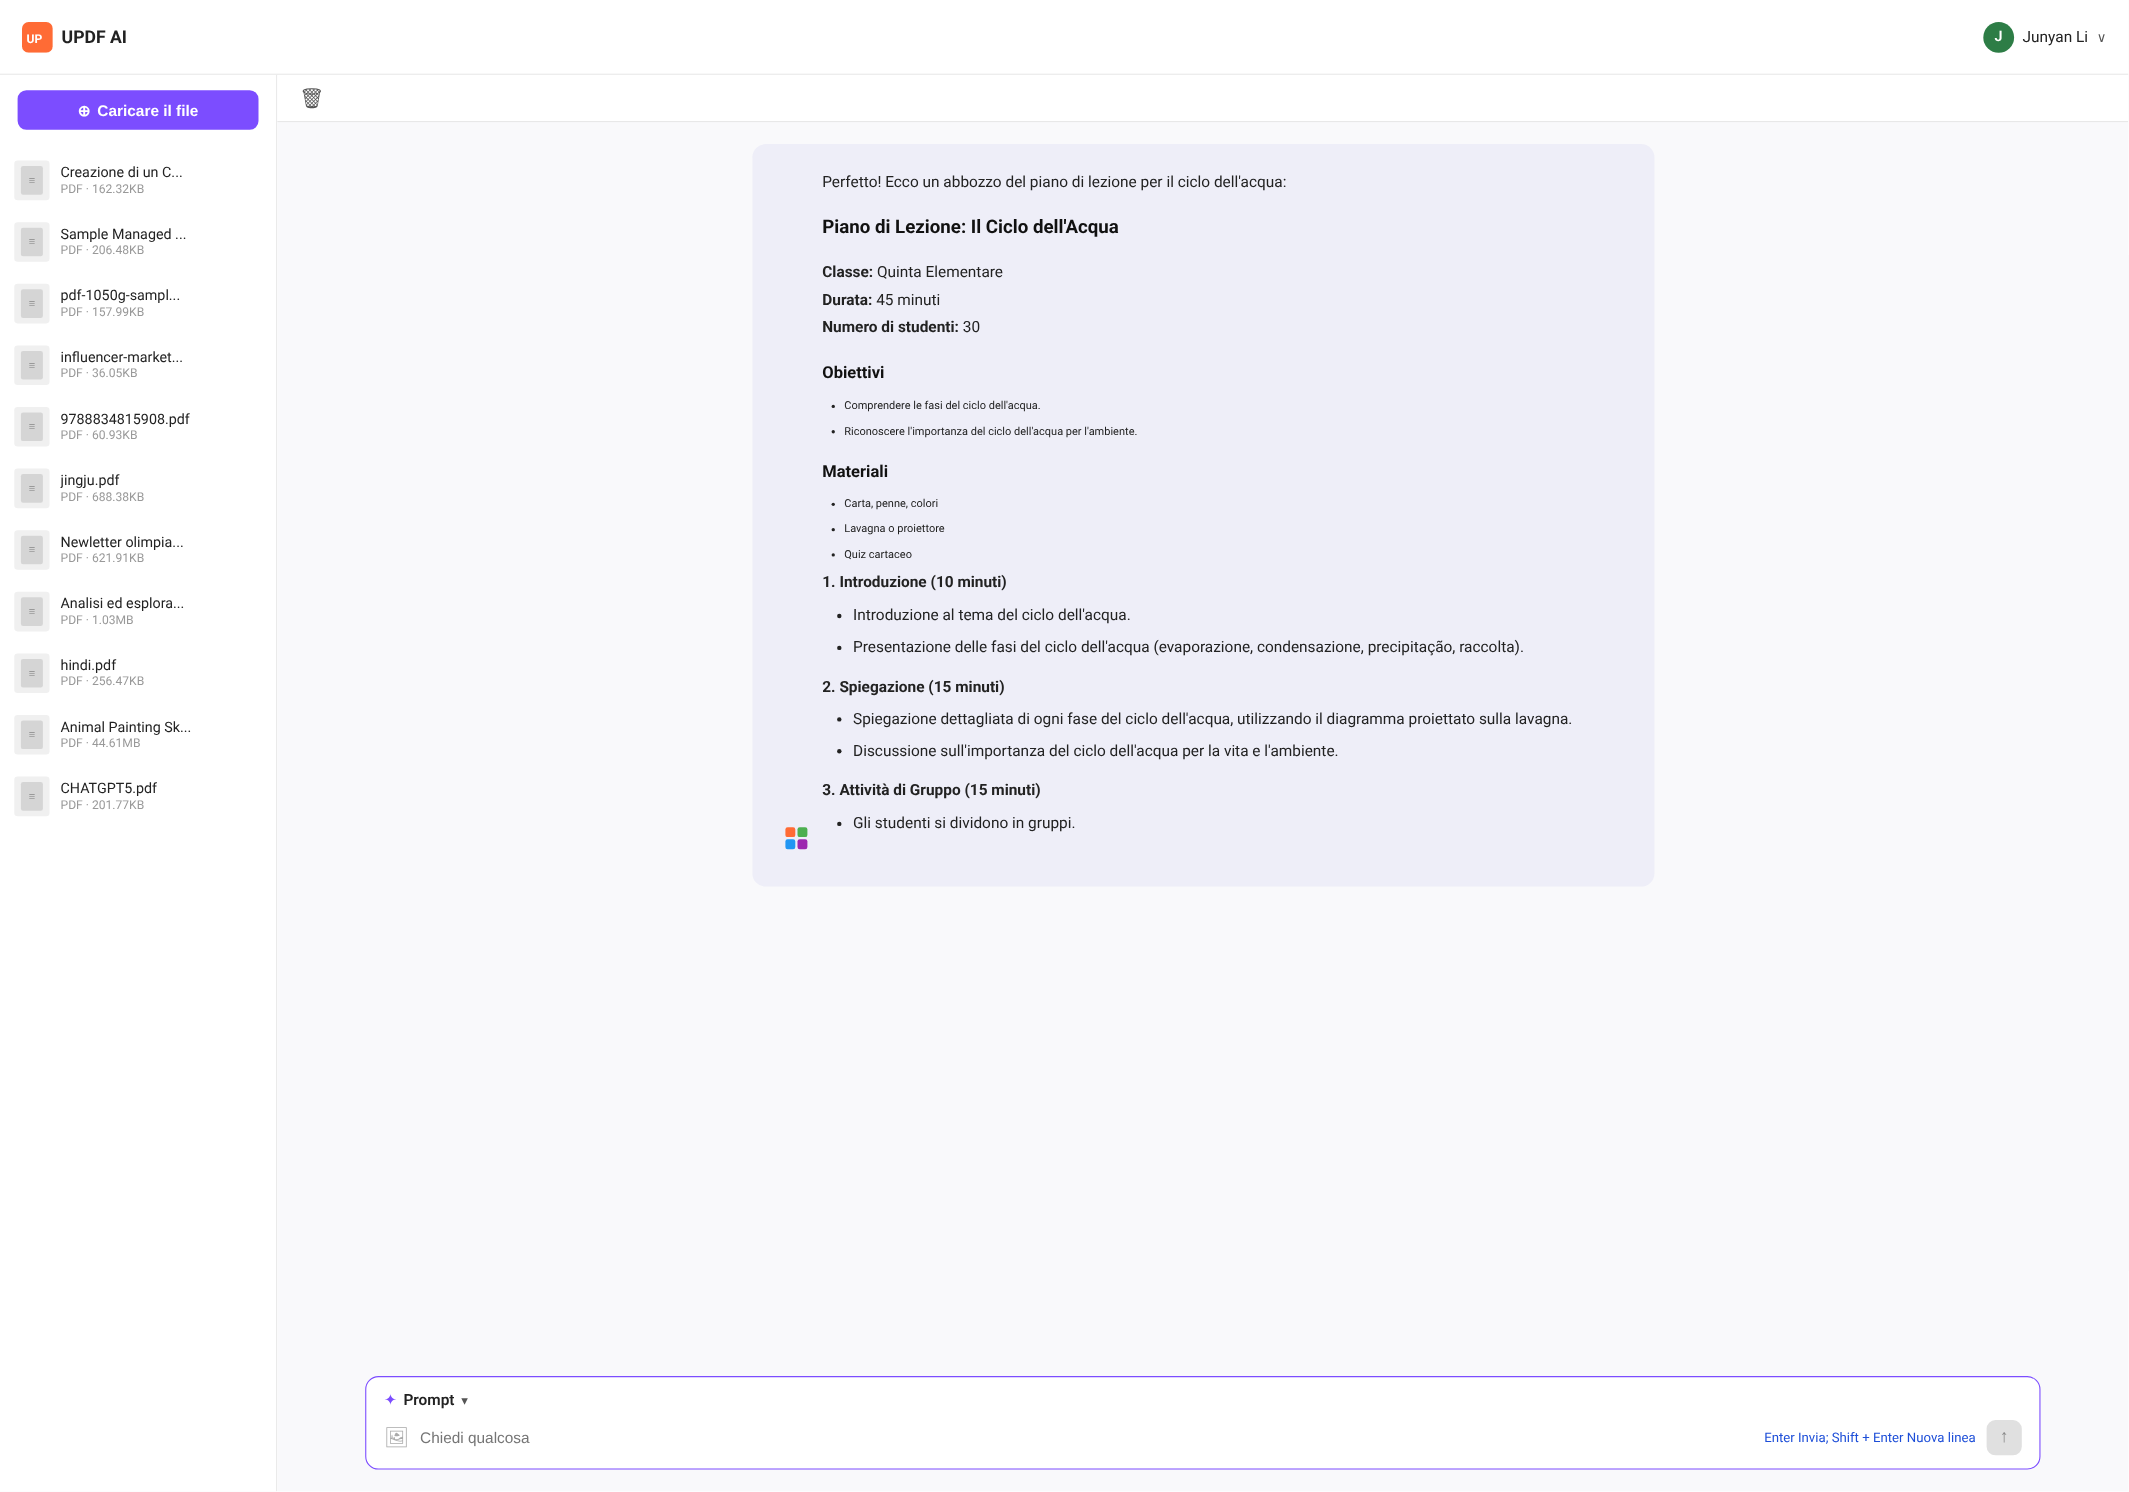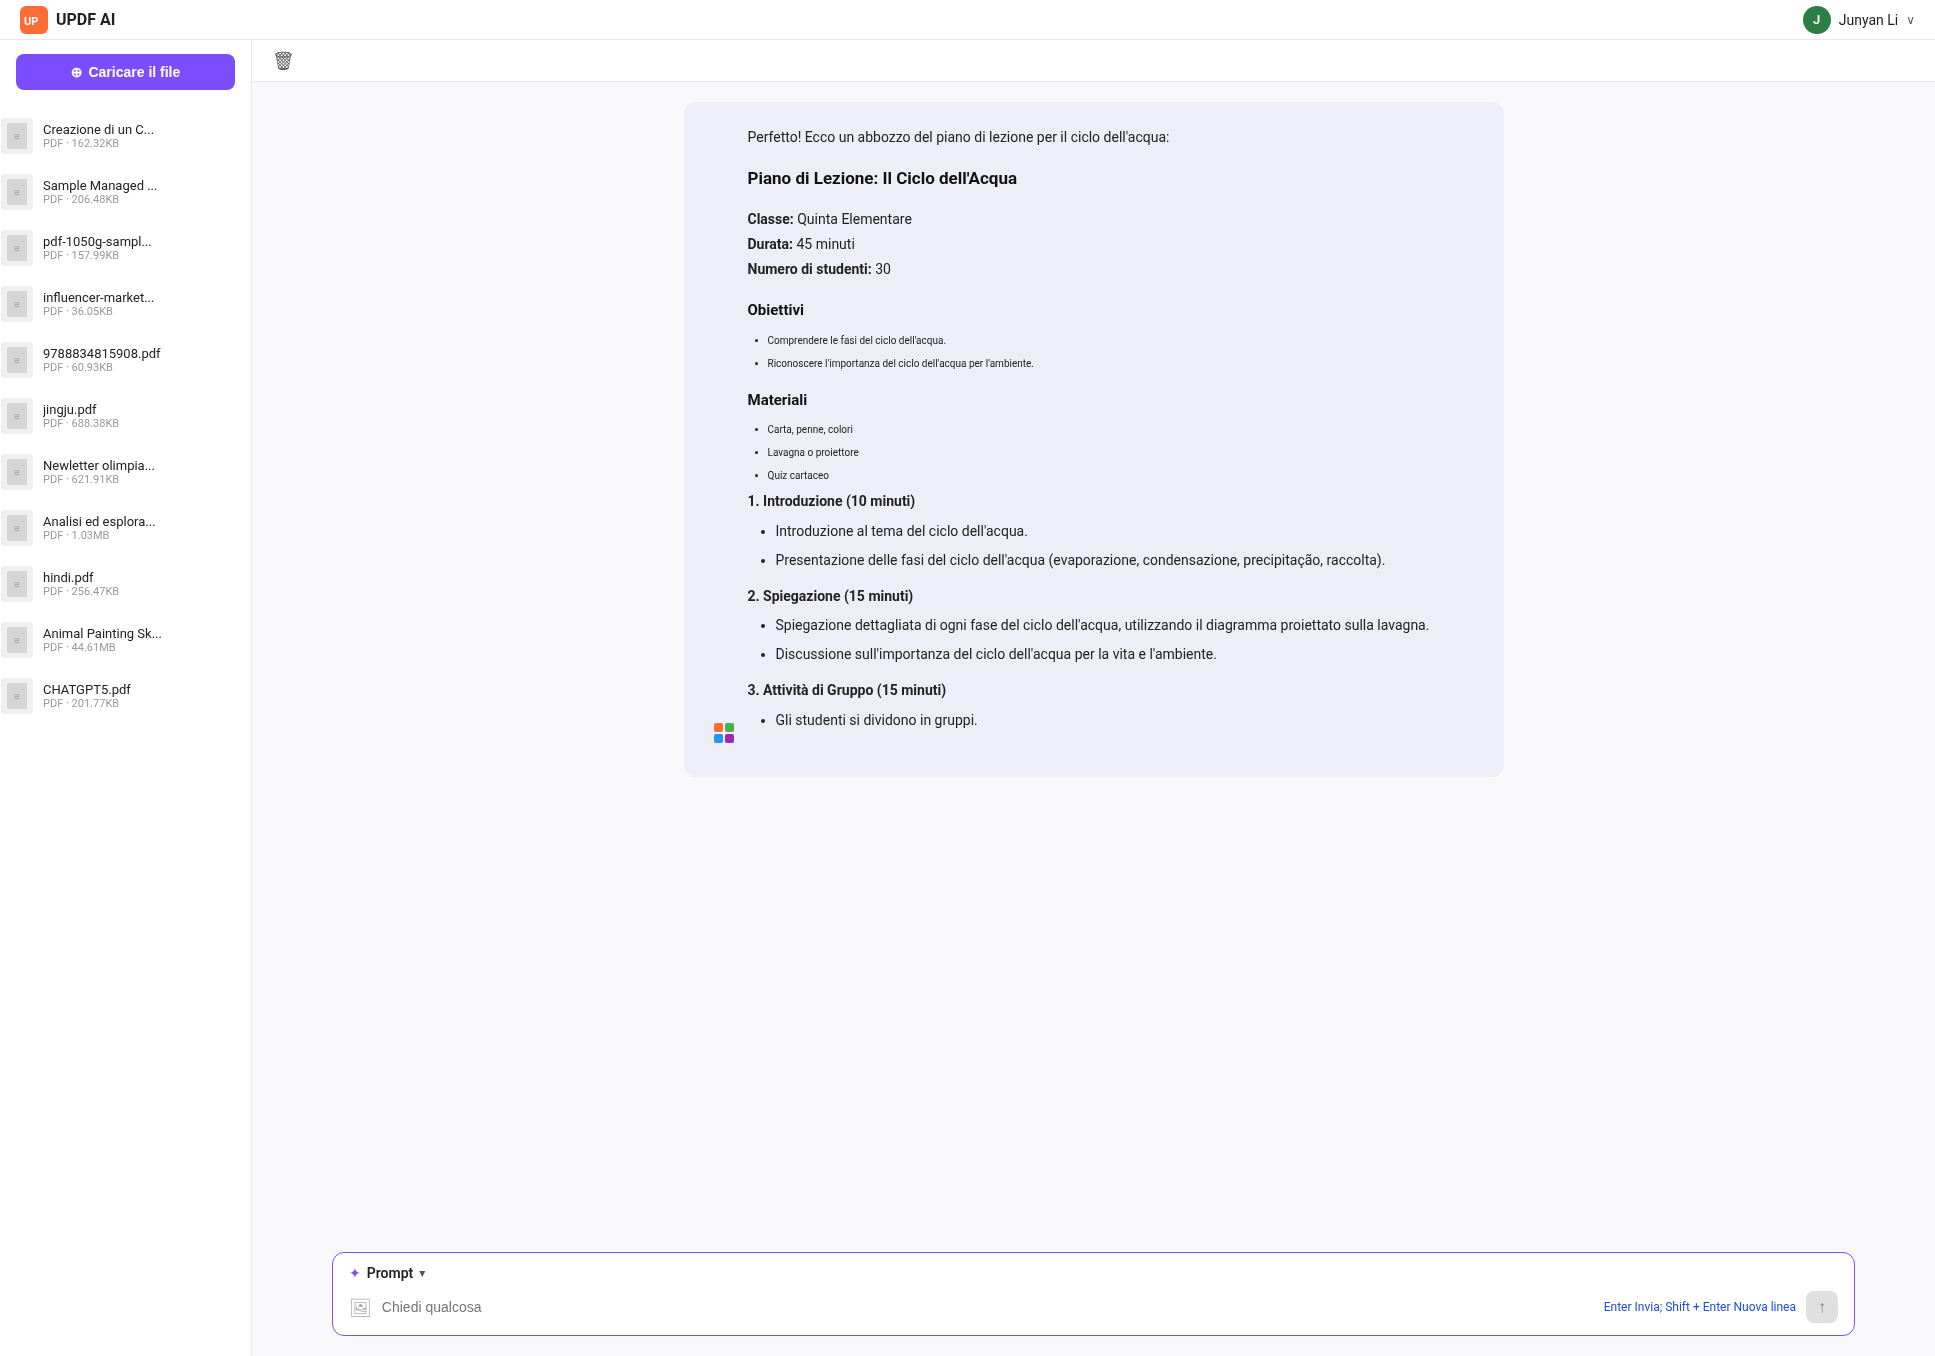--- a/index.html
+++ b/index.html
@@ -8,21 +8,21 @@
       display: flex;
       flex-direction: column;
       height: 100vh;
       background: #fff;
     }
     
     .topbar {
       display: flex;
       align-items: center;
       justify-content: space-between;
-      height: 40px;
+      height: 68px;
       padding: 0 20px;
       border-bottom: 1px solid #e8e8e8;
       background: #fff;
     }
     .topbar-left {
       display: flex;
       align-items: center;
       gap: 8px;
     }
     .logo-icon {
@@ -91,21 +91,21 @@
       gap: 6px;
     }
     .sidebar-file-list {
       list-style: none;
       padding: 4px 0;
     }
     .sidebar-file-item {
       display: flex;
       align-items: center;
       gap: 10px;
-      padding: 10px 1px;
+      padding: 10px 13px;
       cursor: pointer;
     }
     .file-icon {
       width: 32px;
       height: 36px;
       background: #f0f0f0;
       border-radius: 3px;
       display: flex;
       align-items: center;
       justify-content: center;

